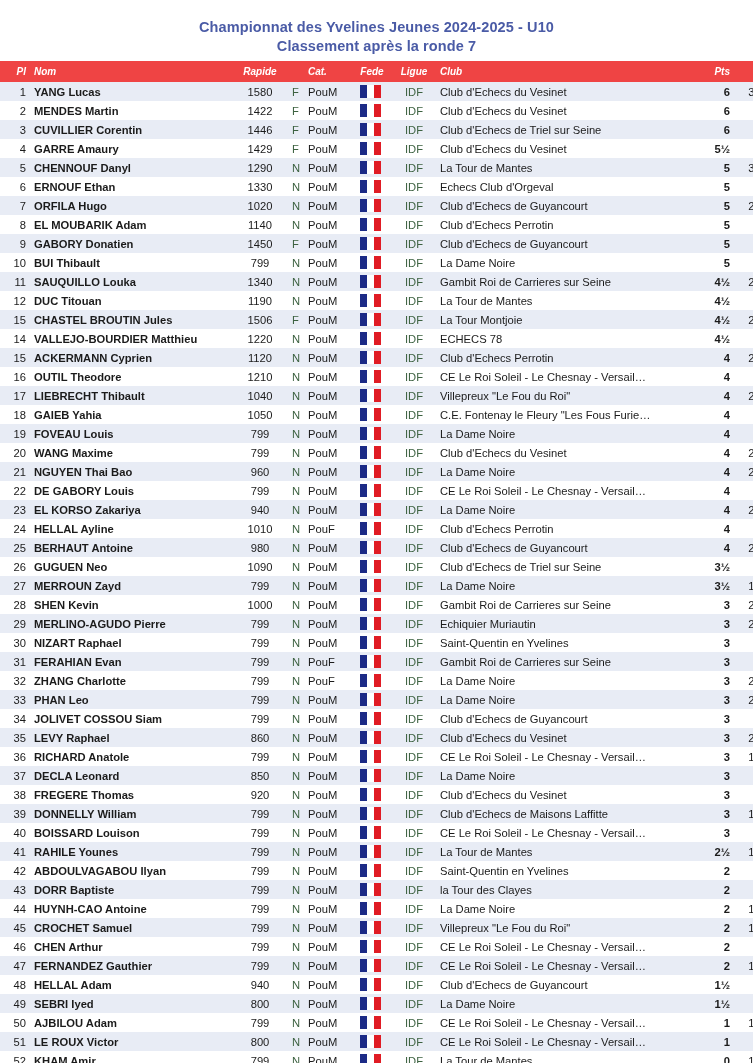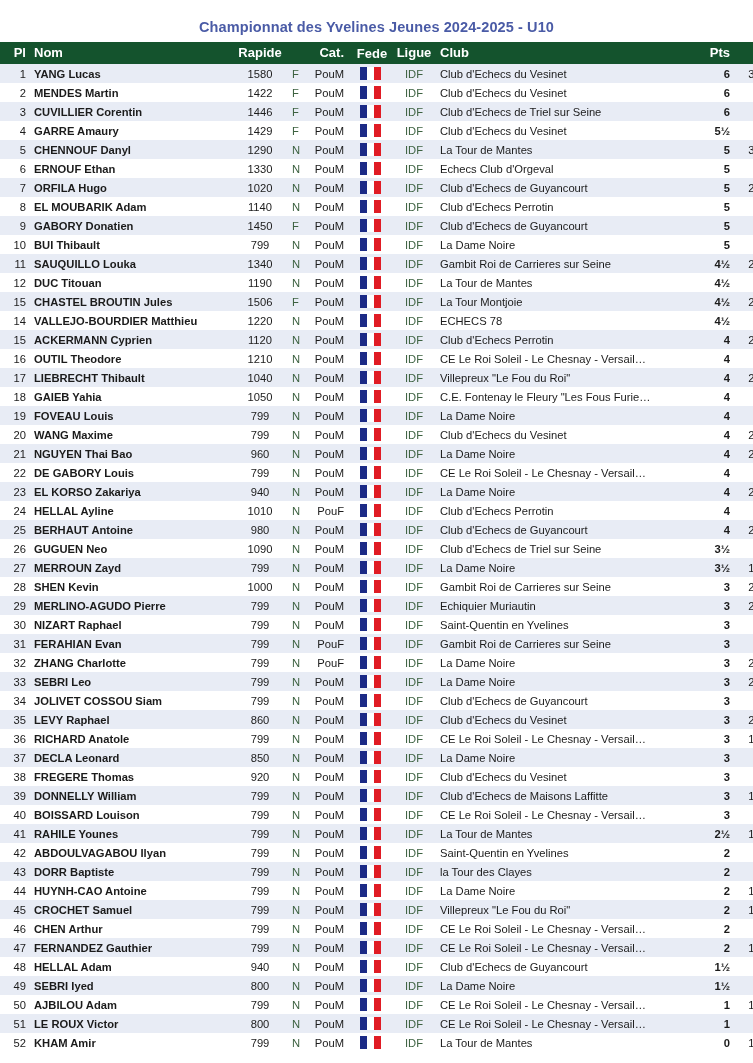--- a/index.html
+++ b/index.html
@@ -32,46 +32,47 @@
     letter-spacing: 0.1px;
   }
   table.standings {
     width: 727px;
     margin: 5px auto 0 auto;
     border-collapse: collapse;
     table-layout: fixed;
     font-size: 11.2px;
   }
   thead th {
-    background: #14532d;
+    background: #ef4444;
     color: #ffffff;
     font-weight: bold;
-    font-size: 13px;
+    font-size: 10px;
     padding: 3px 4px 4px 4px;
     height: 14px;
     white-space: nowrap;
     overflow: hidden;
+    font-style: italic;
   }
   tbody td {
     padding: 3px 4px;
     height: 13px;
     white-space: nowrap;
     overflow: hidden;
     color: #1b1b1b;
     vertical-align: middle;
   }
   tbody tr.odd td { background: #e8ecf5; }
   tbody tr.even td { background: #ffffff; }
 
   
   .c-pl    { text-align: right; width: 22px; }
   .c-nom   { text-align: left;  width: 192px; font-weight: bold; }
   .c-rapide{ text-align: center; width: 52px; }
   .c-elotype { text-align: left; width: 12px; color: #3c6140; padding-left:2px; padding-right:0; }
-  .c-cat   { text-align: right;  width: 36px; }
+  .c-cat   { text-align: left;  width: 36px; }
   .c-fede  { text-align: center;width: 40px; padding:0; }
   .c-ligue { text-align: center;  width: 36px; color:#3c6140; }
   .c-club  { text-align: left;  width: 252px; }
   .c-pts   { text-align: right; width: 30px; font-weight: bold; }
   .c-tr    { text-align: right; width: 32px; }
 
   thead th.c-nom { font-weight: bold; }
   thead th.c-elotype { color: #ffffff; }
   thead th.c-ligue  { color: #ffffff; }
   thead th.c-fede   { text-align: center; padding-left: 4px; }
@@ -96,20 +97,21 @@
 
   .c-pl, .c-rapide, .c-pts, .c-tr, .c-bu, .c-perf { font-variant-numeric: tabular-nums; }
 </style>
 </head>
 <body>
 
 <div class="page">
 
   <div class="title-block">
     <div class="title-line">Championnat des Yvelines Jeunes 2024-2025 - U10</div>
+    <div class="title-line">Classement après la ronde 7</div>
   </div>
 
   <table class="standings">
     <thead>
       <tr>
         <th class="c-pl">Pl</th>
         <th class="c-nom">Nom</th>
         <th class="c-rapide">Rapide</th>
         <th class="c-elotype"></th>
         <th class="c-cat">Cat.</th>
@@ -501,21 +503,21 @@
           <td class="c-elotype">N</td>
           <td class="c-cat">PouF</td>
           <td class="c-fede"><span class="flag"><i class="b"></i><i class="w"></i><i class="r"></i></span></td>
           <td class="c-ligue">IDF</td>
           <td class="c-club">La Dame Noire</td>
           <td class="c-pts">3</td>
           <td class="c-tr">22½</td>
         </tr>
         <tr class="odd">
           <td class="c-pl">33</td>
-          <td class="c-nom">SEBRI Leo</td>
+          <td class="c-nom">PHAN Leo</td>
           <td class="c-rapide">799</td>
           <td class="c-elotype">N</td>
           <td class="c-cat">PouM</td>
           <td class="c-fede"><span class="flag"><i class="b"></i><i class="w"></i><i class="r"></i></span></td>
           <td class="c-ligue">IDF</td>
           <td class="c-club">La Dame Noire</td>
           <td class="c-pts">3</td>
           <td class="c-tr">22½</td>
         </tr>
         <tr class="even">

